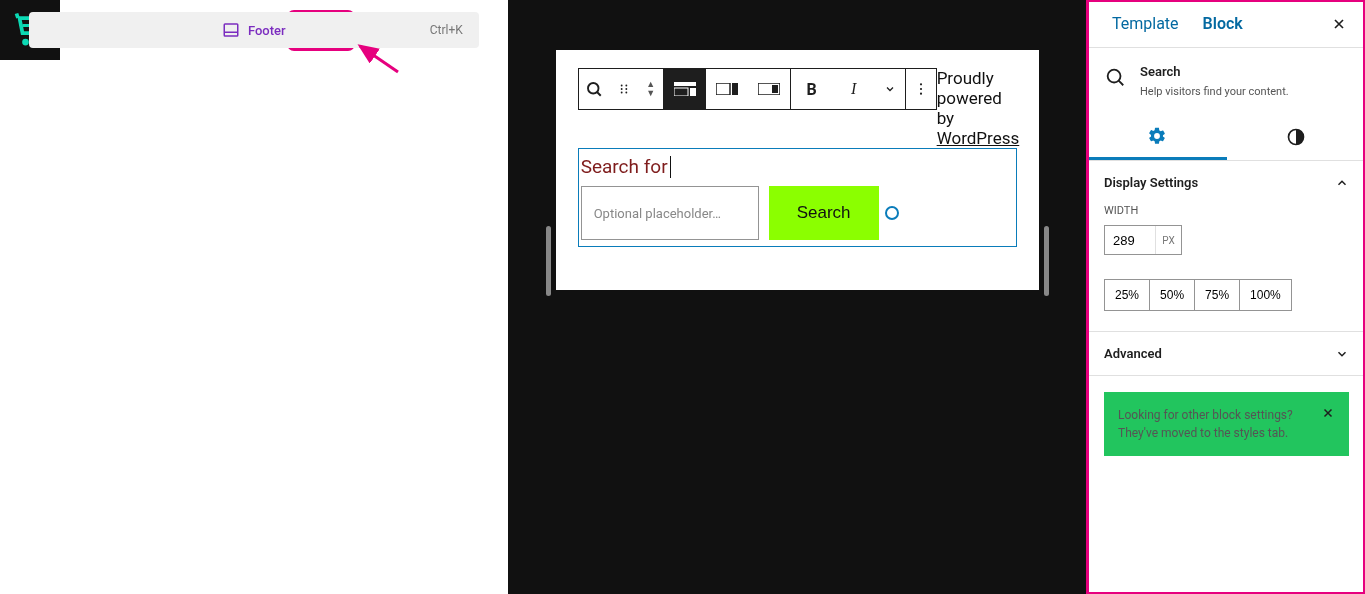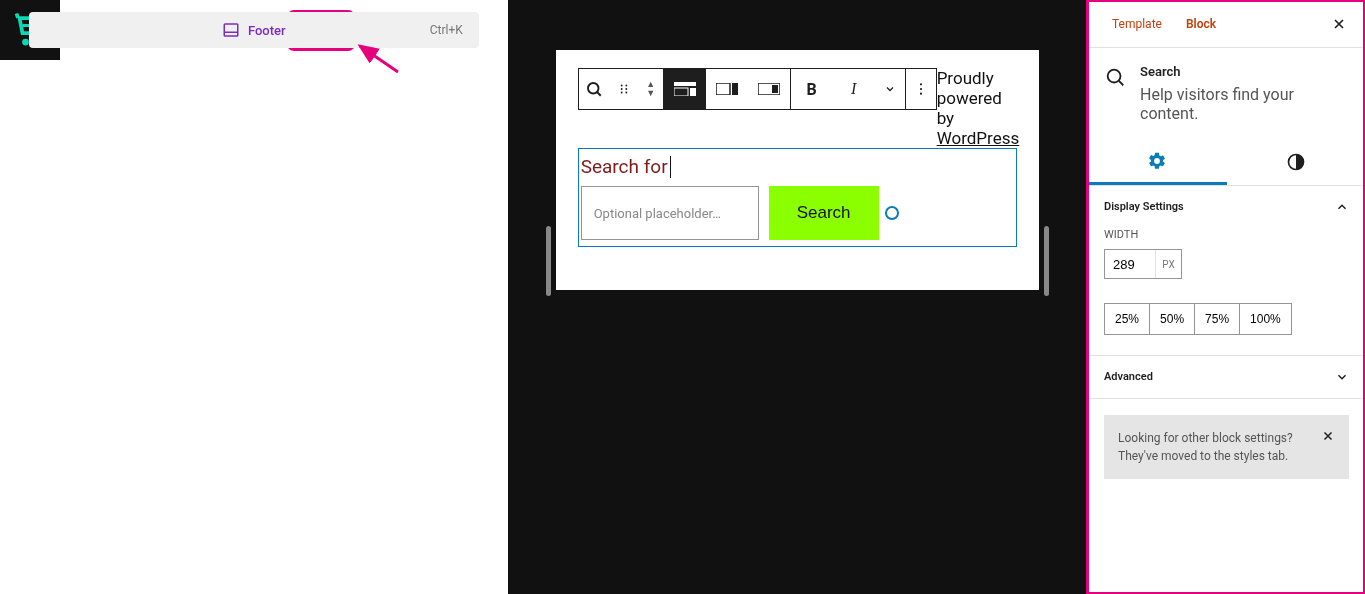--- a/index.html
+++ b/index.html
@@ -55,43 +55,43 @@
 .resize-handle { width: 14px; height: 14px; border: 2px solid #0a7cba; border-radius: 50%; background: #fff; margin-left: -4px; }
 
 
 .canvas-drag { position: absolute; top: 176px; width: 5px; height: 70px; background: #888; border-radius: 3px; }
 .canvas-drag.left { left: -10px; }
 .canvas-drag.right { right: -10px; }
 
 
 .sidebar { width: 278px; background: #fff; border-left: 1px solid #e0e0e0; display: flex; flex-direction: column; position: relative; outline: 3px solid #e6007e; outline-offset: -2px; }
 .sidebar-tabs { display: flex; align-items: center; border-bottom: 1px solid #e0e0e0; height: 48px; padding: 0 12px; }
-.sidebar-tab { padding: 16px 12px; height: 48px; display: flex; align-items: center; font-size: 12px; cursor: pointer; color: #c2410c; }
+.sidebar-tab { padding: 16px 12px; height: 48px; display: flex; align-items: center; font-size: 16px; cursor: pointer; color: #0369a1; }
 .sidebar-tab.active { font-weight: 600; }
 .sidebar-close { margin-left: auto; cursor: pointer; padding: 6px; }
 
 .block-info { padding: 16px; display: flex; gap: 14px; }
 .block-info-icon { flex-shrink: 0; margin-top: 2px; }
 .block-info-title { font-weight: 600; font-size: 13px; margin-bottom: 6px; }
-.block-info-desc { font-size: 16px; color: #555; }
+.block-info-desc { font-size: 11px; color: #555; }
 
 .sub-tabs { display: flex; border-bottom: 1px solid #e0e0e0; }
 .sub-tab { flex: 1; height: 46px; display: flex; align-items: center; justify-content: center; cursor: pointer; }
 .sub-tab.active { border-bottom: 3px solid #0a7cba; color: #0a7cba; }
-.panel-header { display: flex; align-items: flex-start; justify-content: space-between; padding: 14px 16px; cursor: pointer; font-weight: 600; font-size: 11px; gap: 17px; }
+.panel-header { display: flex; align-items: center; justify-content: space-between; padding: 14px 16px; cursor: pointer; font-weight: 600; font-size: 13px; gap: 17px; }
 .panel-content { padding: 0 16px 20px; }
 .field-label { font-size: 11px; text-transform: uppercase; color: #555; margin-bottom: 8px; display: block; }
 .width-input { display: inline-flex; border: 1px solid #949494; height: 30px; }
 .width-input input { width: 50px; border: none; padding: 0 8px; font-size: 13px; outline: none; }
 .width-input .unit { width: 26px; display: flex; align-items: center; justify-content: center; font-size: 10px; color: #777; border-left: 1px solid #e0e0e0; }
 .pct-buttons { display: flex; margin-top: 24px; }
 .pct-btn { border: 1px solid #949494; padding: 8px 10px; font-size: 12px; cursor: pointer; background: #fff; margin-left: -1px; }
 .pct-btn:first-child { margin-left: 0; }
 
-.notice { margin: 16px; background: #e5e5e5; padding: 14px; font-size: 12px; color: #555; display: flex; gap: 0; align-items: flex-start; line-height: 1.5; }
+.notice { margin: 16px; background: #22c55e; padding: 14px; font-size: 12px; color: #555; display: flex; gap: 0; align-items: flex-start; line-height: 1.5; }
 .notice-close { cursor: pointer; color: #1e1e1e; flex-shrink: 0; }
 
 svg { display: block; }
 </style>
 </head>
 <body>
 
 <div class="app">
 
   <div class="topbar">

